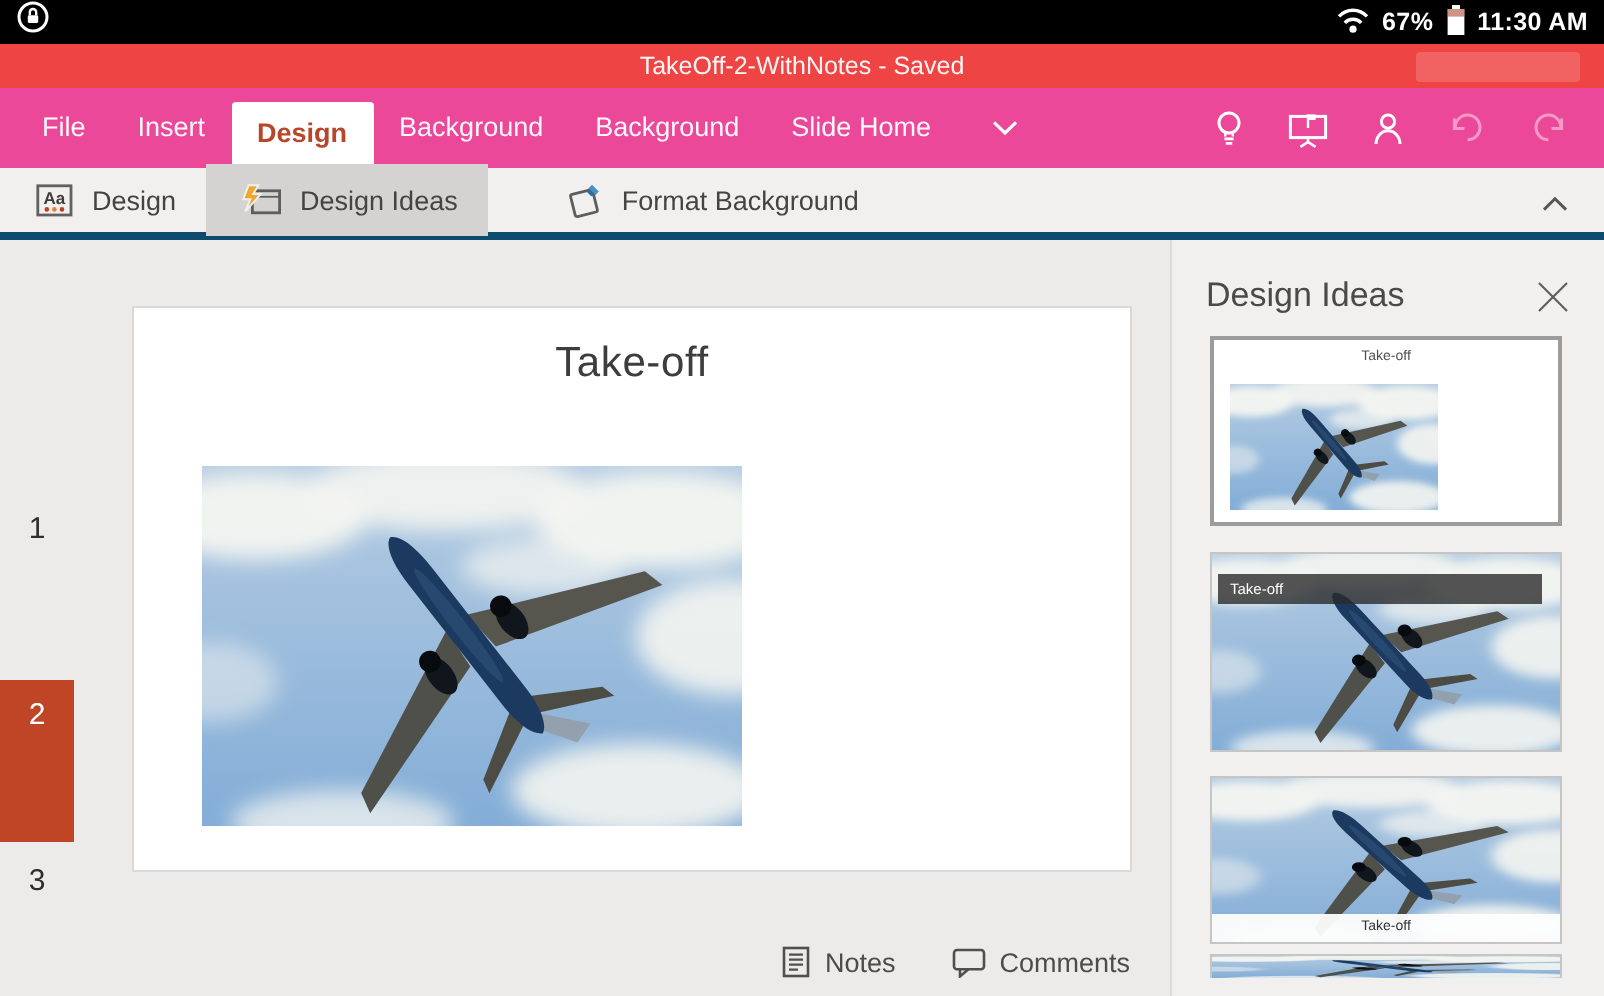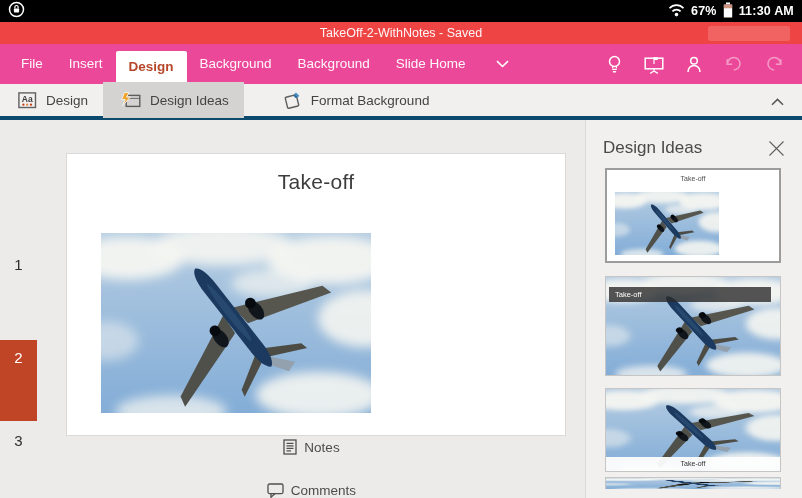--- a/index.html
+++ b/index.html
@@ -74,21 +74,21 @@
   .canvas { position:absolute; top:120px; left:58px; width:527px; bottom:0; background:#edebe9; }
   .slide { position:absolute; left:8px; top:33px; width:500px; height:283px;
     background:#fff; border:1px solid #dbd9d7; cursor:default; }
   .slide-title { position:absolute; top:16px; left:0; right:0; text-align:center;
     font-size:21px; color:#3d3d3d; letter-spacing:.3px; }
   .slide-image { position:absolute; left:34px; top:79px; width:270px; height:180px; overflow:hidden; }
   .slide-image svg, .thumb svg.scene { display:block; width:100%; height:100%; }
 
   .footer { position:absolute; left:0; right:0; bottom:0; height:34px;
     display:flex; align-items:center; justify-content:flex-end;
-    gap:28px; padding-right:20px;flex-direction:column; }
+    gap:28px; padding-right:20px; }
   .foot-btn { display:flex; align-items:center; gap:7px; color:#4c4c4c;
     font-size:13.5px; cursor:pointer; }
 
   
   .ideas-panel { position:absolute; top:120px; left:585px; right:0; bottom:0;
     background:#f1f0ef; border-left:1px solid #dcdad8; }
   .panel-header { height:48px; display:flex; align-items:center; padding:8px 14px 0 17px; }
   .panel-title { font-size:17px; color:#4a4a4a; }
   .panel-close { margin-left:auto; display:flex; align-items:center; cursor:pointer; padding:2px; }
   .thumbs { padding-left:19px; }

